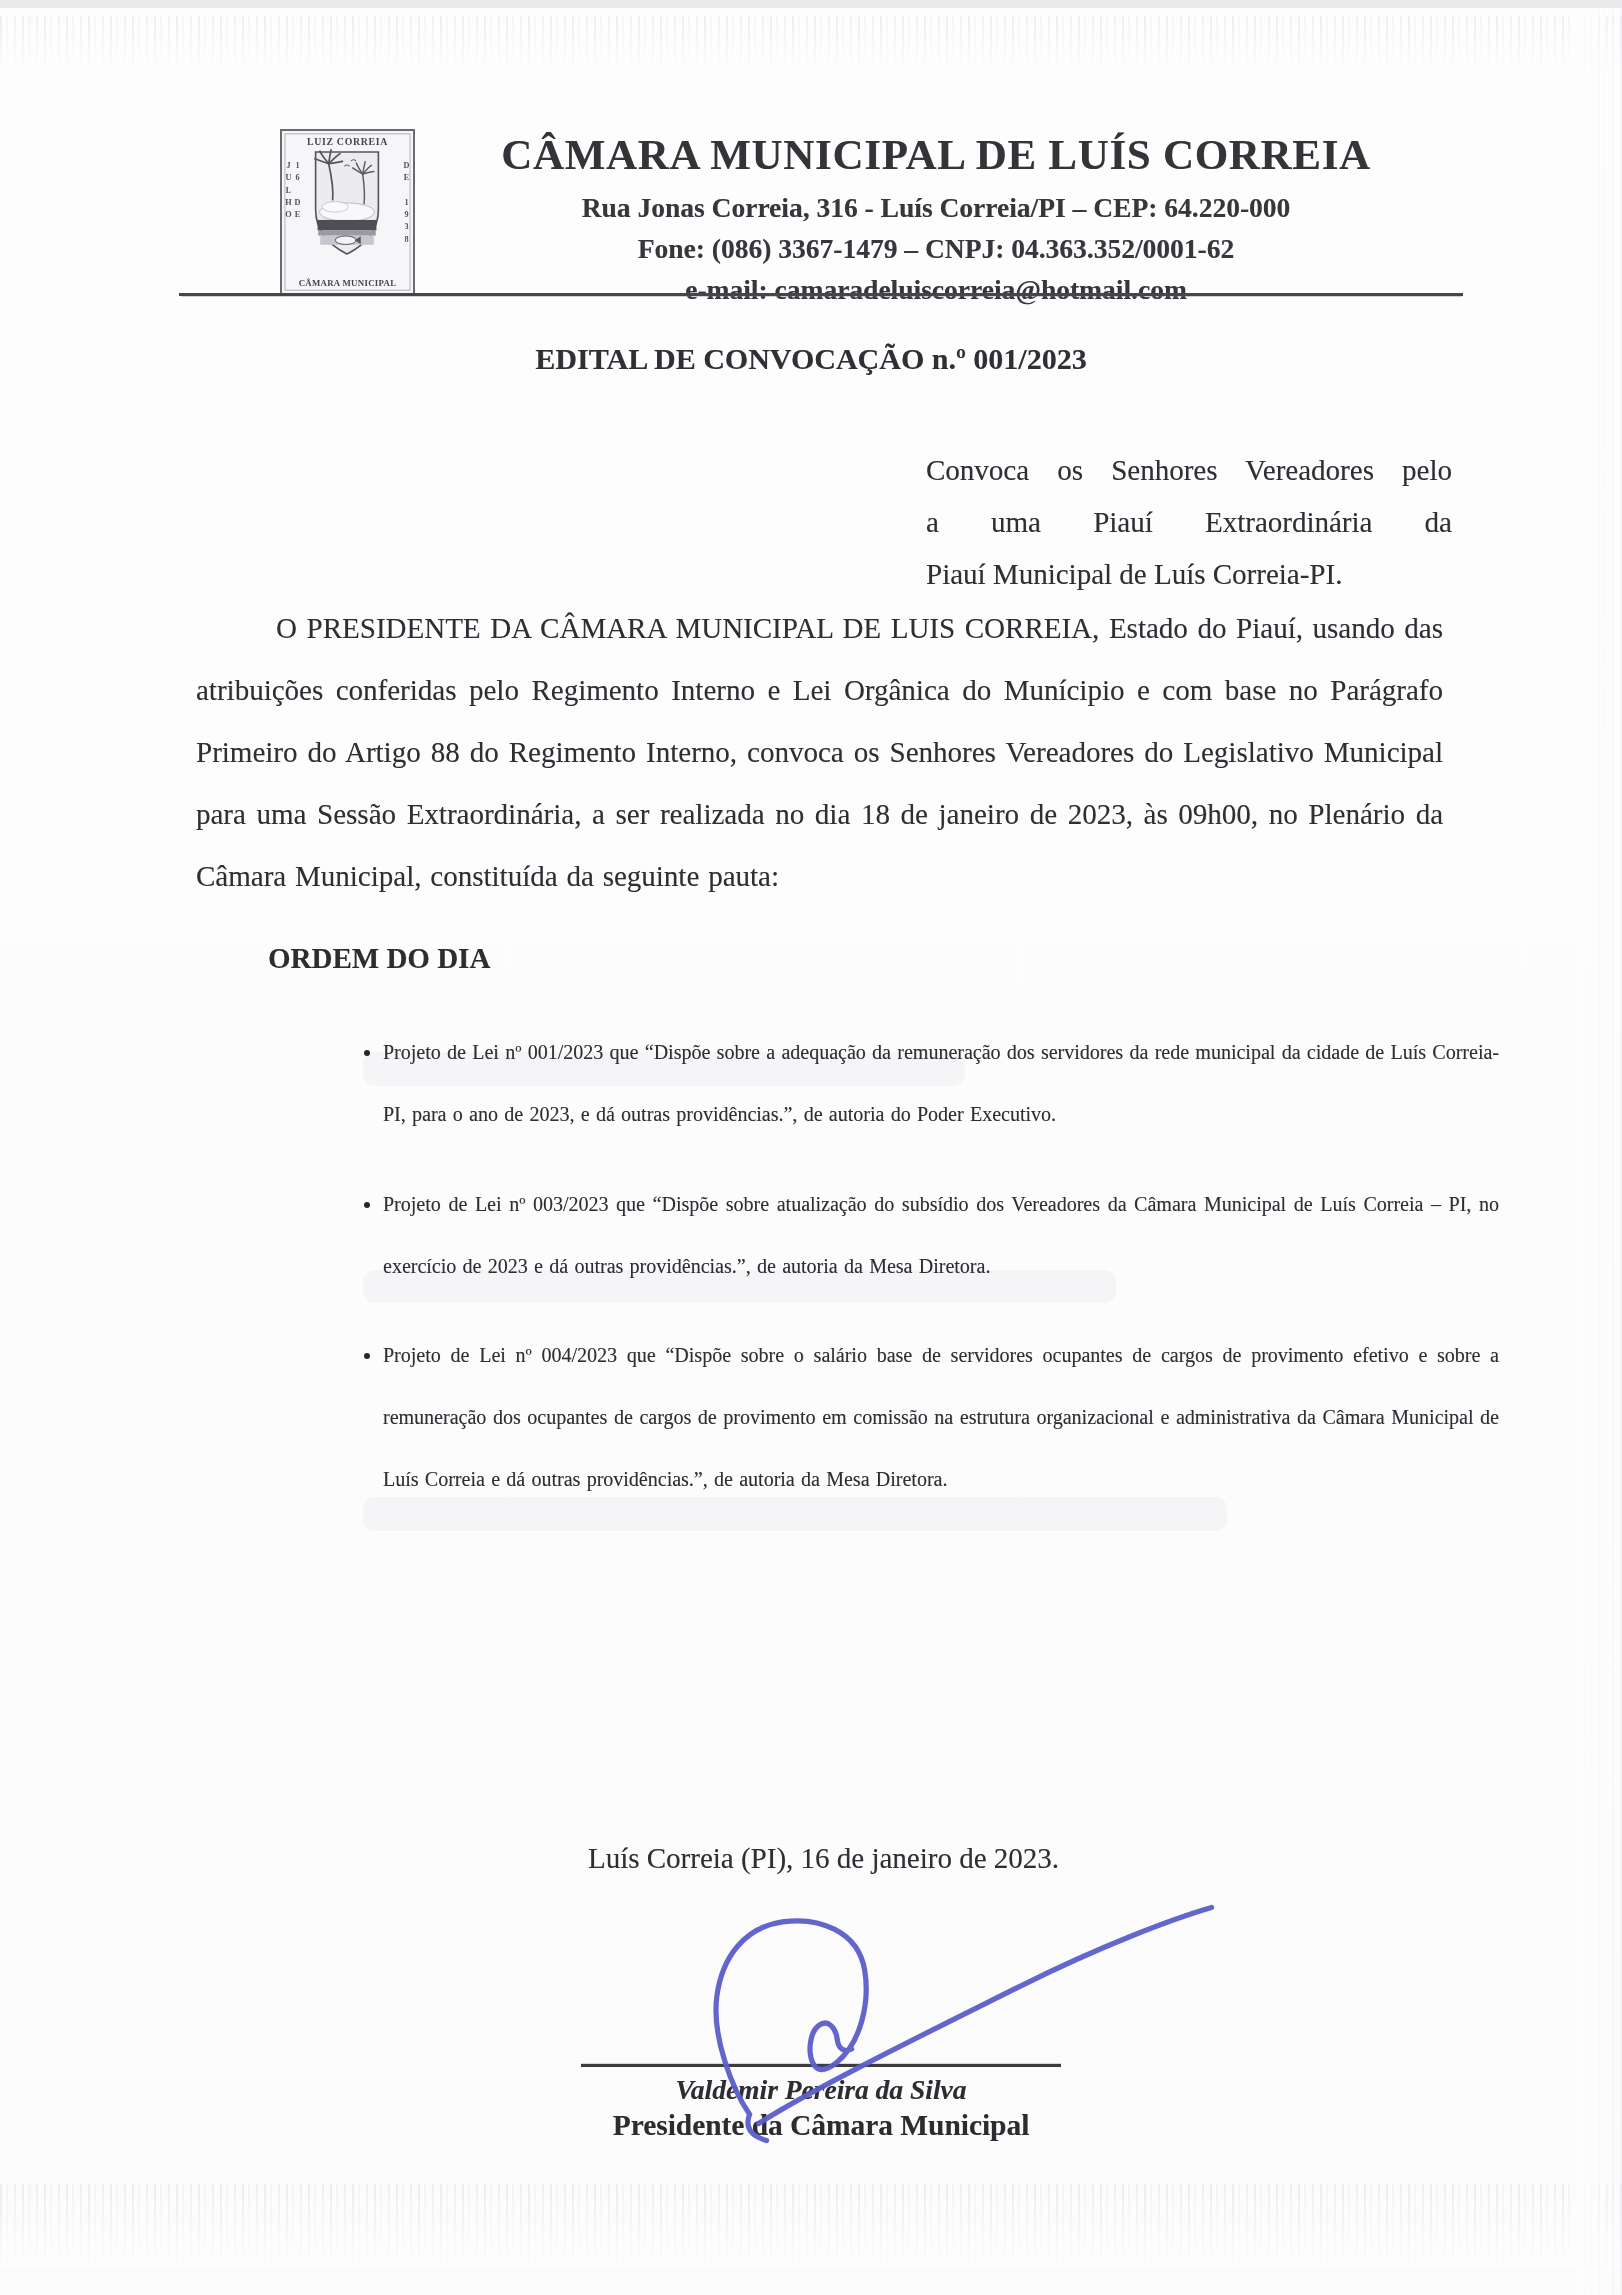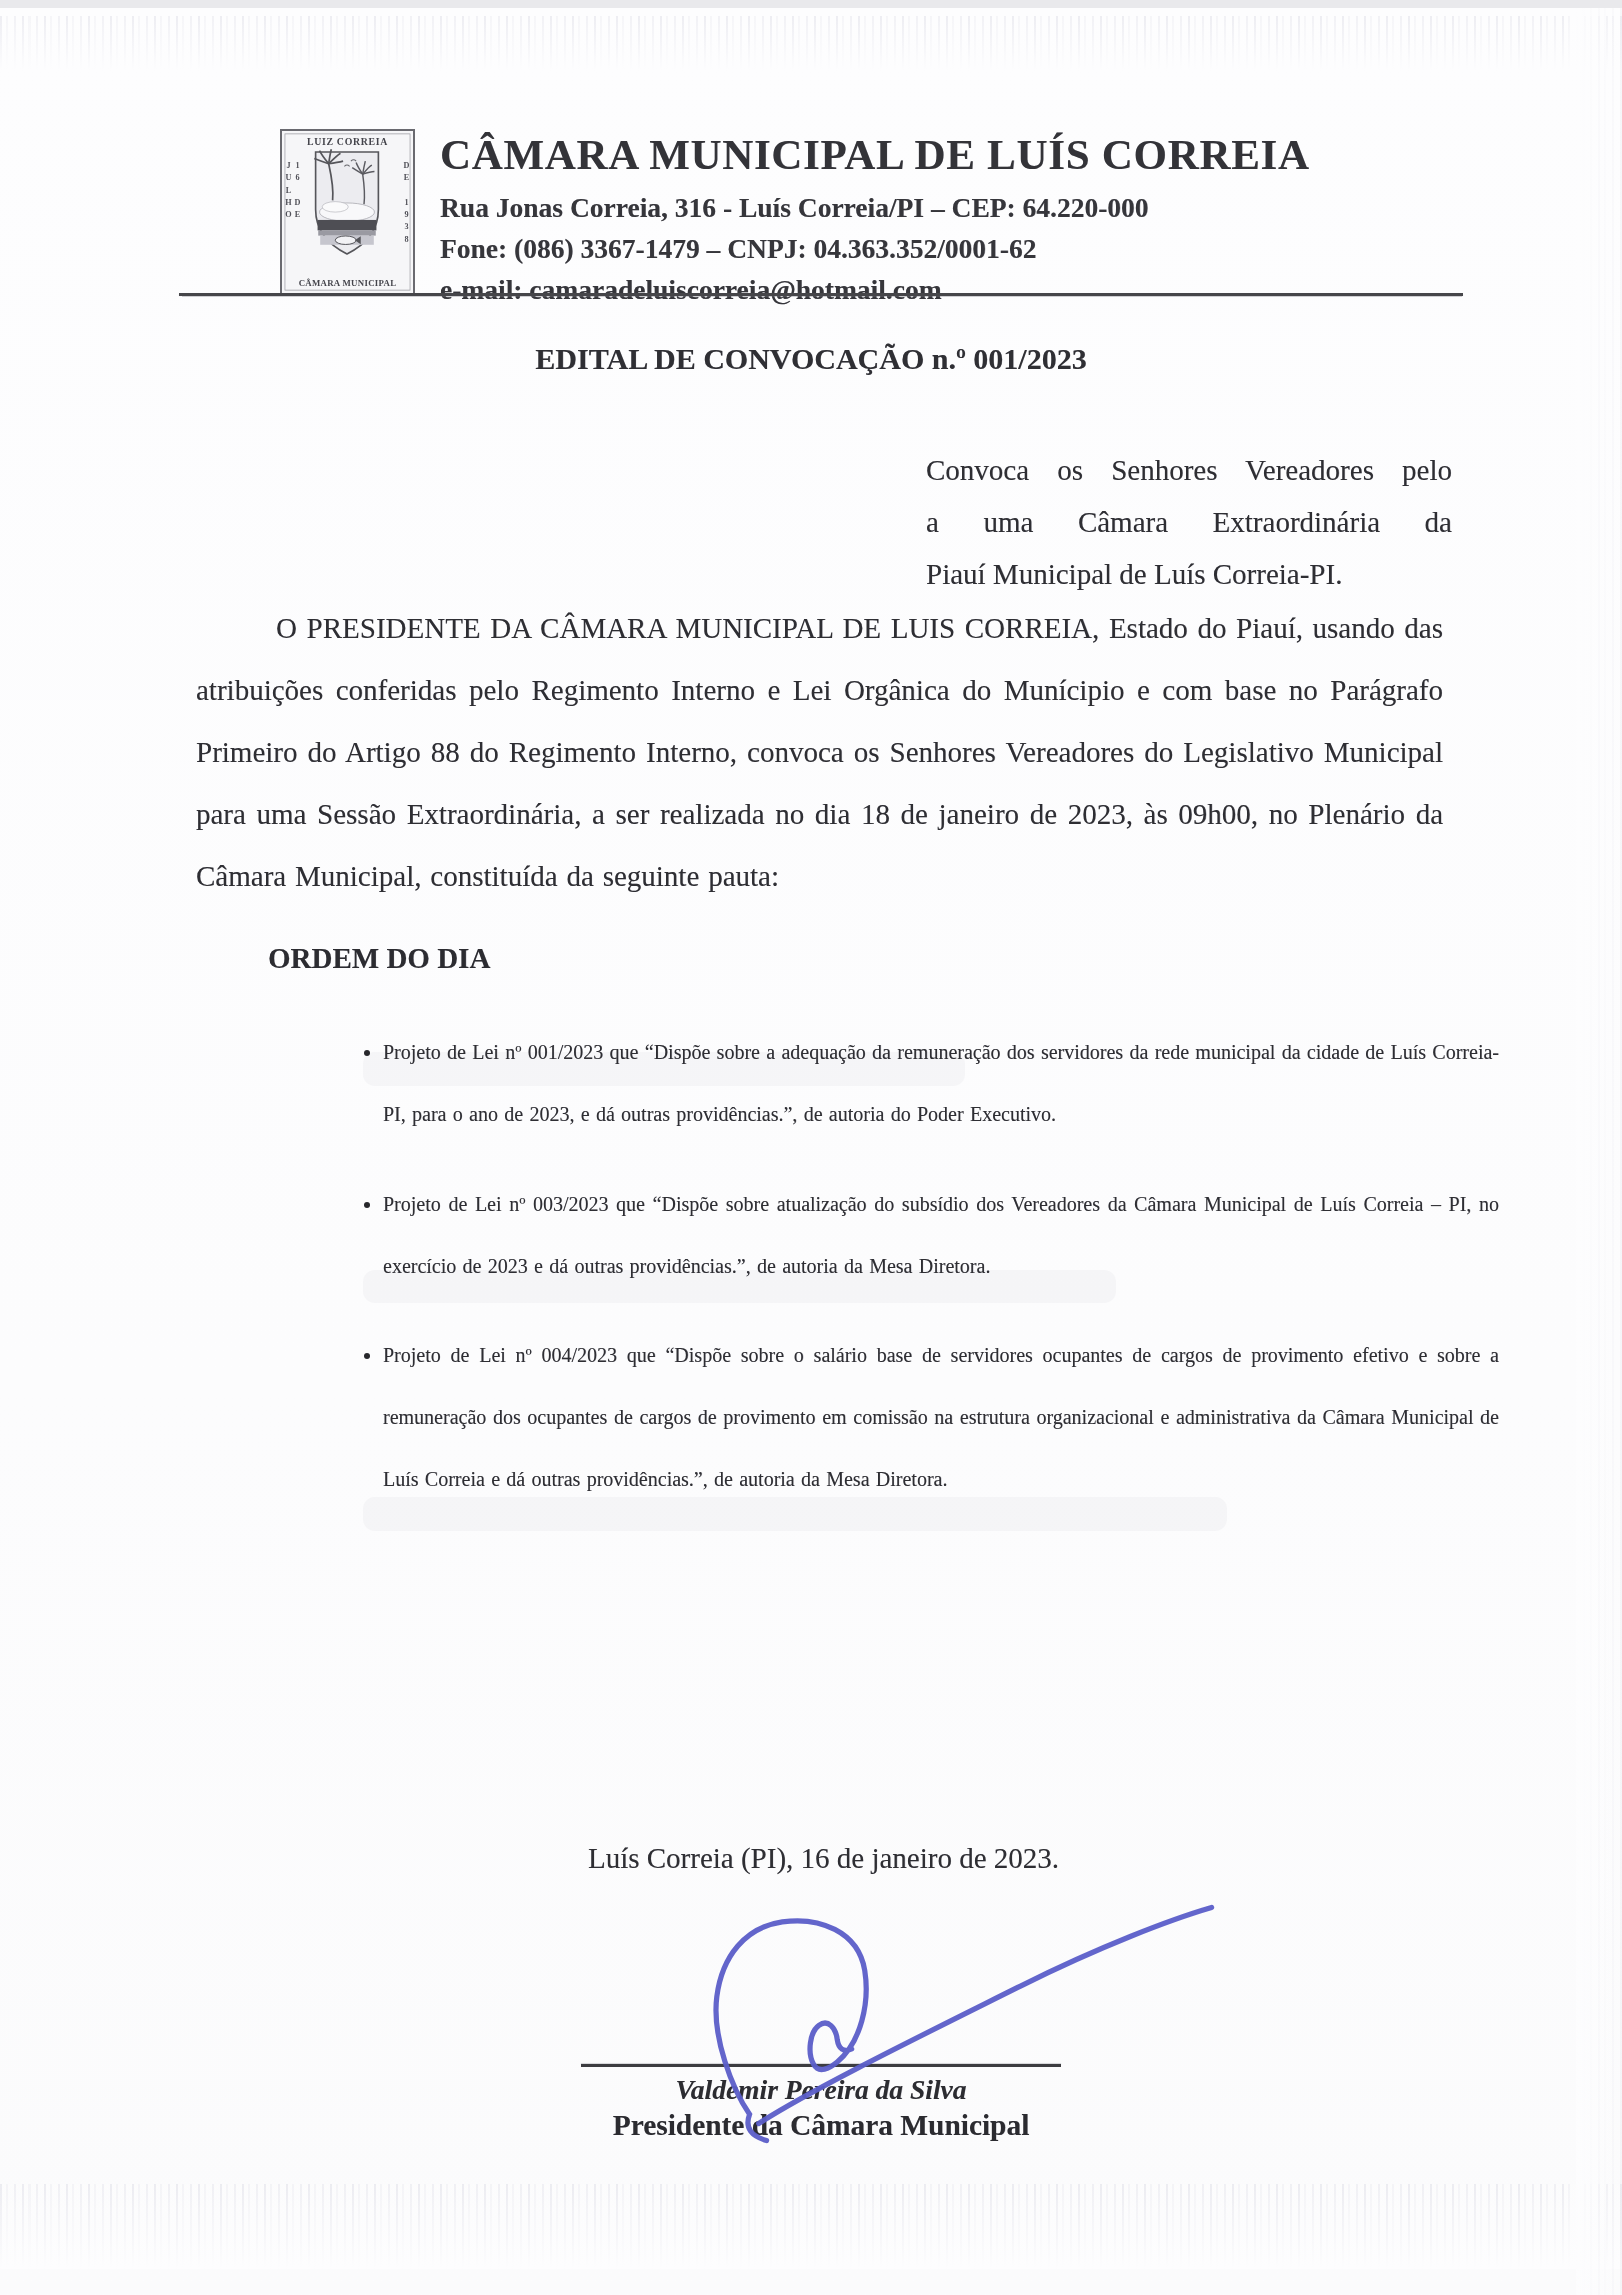--- a/index.html
+++ b/index.html
@@ -35,21 +35,21 @@
     font-weight:700;color:#45454c;letter-spacing:0.7px;}
   .logo-label-top{top:5.2px;font-size:9.8px;}
   .logo-label-bottom{bottom:4.6px;font-size:8.8px;letter-spacing:0.3px;}
   .logo-side{position:absolute;top:30px;height:108px;display:flex;align-items:center;
     writing-mode:vertical-rl;text-orientation:upright;
     font-weight:700;font-size:8.2px;letter-spacing:3.3px;color:#505058;}
   .logo-side-left{left:2px;}
   .logo-side-right{right:2px;}
   .crest{position:absolute;left:14.4px;top:17px;}
 
-  .header-text{position:absolute;left:440px;top:123px;width:1034px;color:#36363b;}
+  .header-text{position:absolute;left:419px;top:123px;width:1034px;text-align:center;color:#36363b;}
   .header-title{font-size:43px;font-weight:700;line-height:48px;letter-spacing:0.7px;color:#333338;}
   .header-info{font-size:27.5px;font-weight:700;line-height:41px;}
   .header-info-first{margin-top:7.9px;}
   .header-rule{position:absolute;left:179px;top:285px;width:1284px;height:3.3px;background:#46464a;
     box-shadow:0 1.3px 0.7px rgba(120,120,130,.35);}
 
   
   .doc-title{position:absolute;left:0;top:334px;width:1622px;text-align:center;
     font-size:30px;font-weight:700;color:#2f2f34;}
 
@@ -136,21 +136,21 @@
     <div class="header-info header-info-first">Rua Jonas Correia, 316 - Luís Correia/PI – CEP: 64.220-000</div>
     <div class="header-info">Fone: (086) 3367-1479 – CNPJ: 04.363.352/0001-62</div>
     <div class="header-info">e-mail: camaradeluiscorreia@hotmail.com</div>
   </div>
   <div class="header-rule"></div>
 
   <div class="doc-title doc-text">EDITAL DE CONVOCAÇÃO n.º 001/2023</div>
 
   <div class="summons doc-text">
     <div class="jline">Convoca os Senhores Vereadores pelo</div>
-    <div class="jline">a uma Câmara Extraordinária da</div>
+    <div class="jline">a uma Piauí Extraordinária da</div>
     <div>Piauí Municipal de Luís Correia-PI.</div>
   </div>
 
   <div class="body-par doc-text">O PRESIDENTE DA CÂMARA MUNICIPAL DE LUIS CORREIA, Estado do Piauí, usando das atribuições conferidas pelo Regimento Interno e Lei Orgânica do Munícipio e com base no Parágrafo Primeiro do Artigo 88 do Regimento Interno, convoca os Senhores Vereadores do Legislativo Municipal para uma Sessão Extraordinária, a ser realizada no dia 18 de janeiro de 2023, às 09h00, no Plenário da Câmara Municipal, constituída da seguinte pauta:</div>
 
   <div class="ordem doc-text">ORDEM DO DIA</div>
 
   <ul class="agenda doc-text">
     <li>Projeto de Lei nº 001/2023 que “Dispõe sobre a adequação da remuneração dos servidores da rede municipal da cidade de Luís Correia-PI, para o ano de 2023, e dá outras providências.”, de autoria do Poder Executivo.</li>
     <li>Projeto de Lei nº 003/2023 que “Dispõe sobre atualização do subsídio dos Vereadores da Câmara Municipal de Luís Correia – PI, no exercício de 2023 e dá outras providências.”, de autoria da Mesa Diretora.</li>

